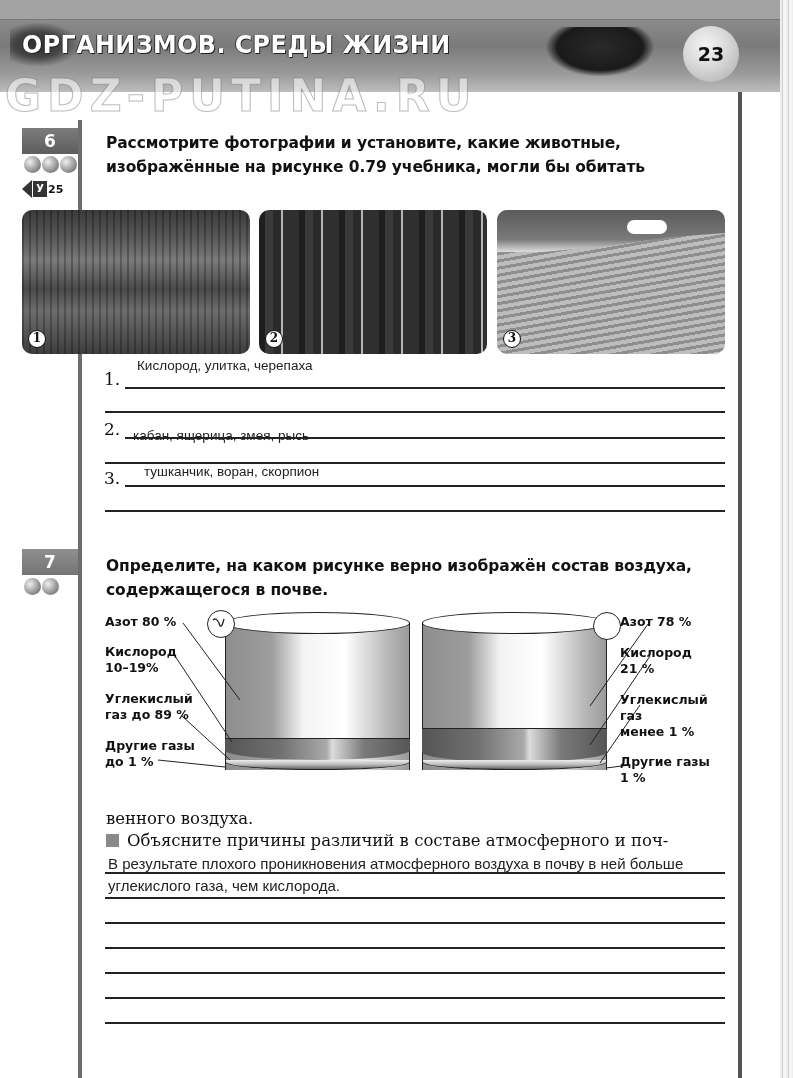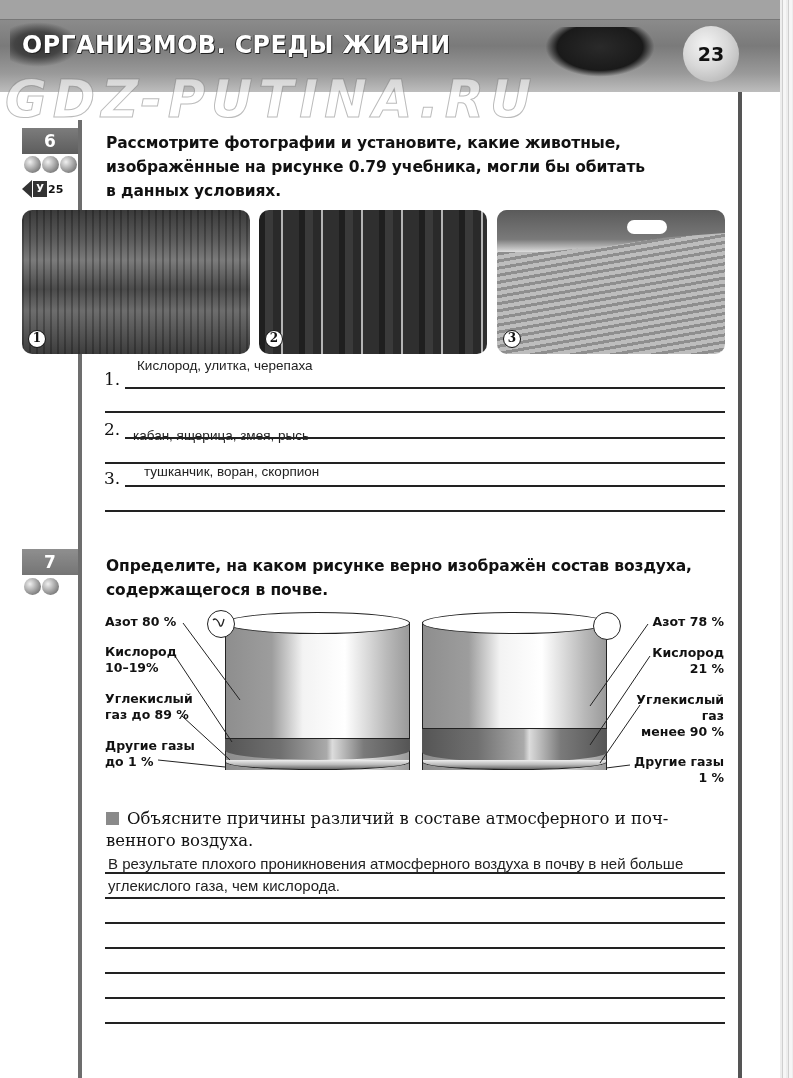--- a/index.html
+++ b/index.html
@@ -28,23 +28,23 @@
     background: radial-gradient(ellipse at 40% 50%, #2d2d2d 0%, #444 40%, transparent 70%);
   }
   .page-ball {
     position: absolute; left: 683px; top: 26px; width: 56px; height: 56px; border-radius: 50%;
     background: radial-gradient(circle at 40% 35%, #f4f4f4 0%, #d8d8d8 45%, #a9a9a9 100%);
     display: flex; align-items: center; justify-content: center;
     font-weight: bold; font-size: 19px; color: #111;
   }
   .watermark {
     position: absolute; left: 5px; top: 70px; width: 780px; height: 50px;
-    font-family: "DejaVu Sans", sans-serif; font-weight: bold; font-size: 51px; letter-spacing: 6px;
+    font-family: "DejaVu Sans", sans-serif; font-weight: bold; font-size: 44px; letter-spacing: 6px;
     color: rgba(255,255,255,0.55); -webkit-text-stroke: 1px rgba(120,120,120,0.5);
-    white-space: nowrap; overflow: hidden; font-style: italic;
+    white-space: nowrap; overflow: hidden;
   }
 
   
   .right-edge { position: absolute; left: 738px; top: 92px; width: 4px; height: 986px; background: #555; }
   .right-edge2 { position: absolute; left: 780px; top: 0; width: 13px; height: 1078px;
     background: repeating-linear-gradient(90deg, #ededed 0 2px, #cfcfcf 2px 3px, #f6f6f6 3px 6px); }
   .left-rule { position: absolute; left: 78px; top: 120px; width: 4px; height: 958px; background: #6d6d6d; }
 
   
   .task-num {
@@ -129,21 +129,21 @@
   .cyl .base {
     position: absolute; left: 0; width: 185px; height: 10px; border-radius: 0 0 50% 50% / 0 0 8px 8px;
     background: linear-gradient(180deg, #eee 0%, #bbb 50%, #666 100%); border: 1.5px solid #222; border-top: none;
   }
   .tag-circle {
     position: absolute; width: 28px; height: 28px; border-radius: 50%; background: #fff; border: 1.5px solid #222;
   }
   .air-label {
     position: absolute; font-family: "DejaVu Sans", sans-serif; font-size: 12.5px; font-weight: bold; line-height: 16px; color: #111;
   }
-  .air-label.right { text-align: right; }
+  .air-label.right { }
 
   .explain {
     position: absolute; left: 106px; top: 808px; width: 620px;
     font-family: "DejaVu Serif", serif; font-size: 16.5px; line-height: 22px; color: #111; text-align: justify;
   }
   .explain .sq { display: inline-block; width: 13px; height: 13px; background: #8a8a8a; margin-right: 8px; vertical-align: -1px; }
   .hand { position: absolute; font-family: "Liberation Sans", sans-serif; font-size: 15px; color: #222; }
 </style>
 </head>
 <body>
@@ -169,21 +169,20 @@
 </div>
 <div class="ref-badge" style="left:22px;top:180px;">
   <div class="ref-arrow"></div>
   <div class="ref-box">У</div>
   <span>25</span>
 </div>
 
 <div class="task-text" style="left:106px;top:131px;width:620px;">
   <div>Рассмотрите фотографии и установите, какие животные,</div>
   <div>изображённые на рисунке 0.79 учебника, могли бы обитать</div>
-  <div>в данных условиях.</div>
 </div>
 
 <div class="photo photo-swamp">
   <div class="num">1</div>
 </div>
 <div class="photo photo-forest">
   <div class="num">2</div>
 </div>
 <div class="photo photo-desert">
   <div class="sky"></div>
@@ -268,30 +267,30 @@
 <div class="air-label right" style="left:620px;top:614px;width:104px;">
   <div>Азот 78 %</div>
 </div>
 <div class="air-label right" style="left:620px;top:645px;width:104px;">
   <div>Кислород</div>
   <div>21 %</div>
 </div>
 <div class="air-label right" style="left:620px;top:692px;width:104px;">
   <div>Углекислый</div>
   <div>газ</div>
-  <div>менее 90 %</div>
+  <div>менее 1 %</div>
 </div>
 <div class="air-label right" style="left:620px;top:754px;width:104px;">
   <div>Другие газы</div>
   <div>1 %</div>
 </div>
 
 <div class="explain">
+  <div>венного воздуха.</div>
   <div><span class="sq"></span><span>Объясните причины различий в составе атмосферного и поч-</span></div>
-  <div>венного воздуха.</div>
 </div>
 
 <div class="hand" style="left:108px;top:855px;">В результате плохого проникновения атмосферного воздуха в почву в ней больше</div>
 <div class="line" style="left:105px;top:872px;width:620px;"></div>
 <div class="hand" style="left:108px;top:877px;">углекислого газа, чем кислорода.</div>
 <div class="line" style="left:105px;top:897px;width:620px;"></div>
 <div class="line" style="left:105px;top:922px;width:620px;"></div>
 <div class="line" style="left:105px;top:947px;width:620px;"></div>
 <div class="line" style="left:105px;top:972px;width:620px;"></div>
 <div class="line" style="left:105px;top:997px;width:620px;"></div>

